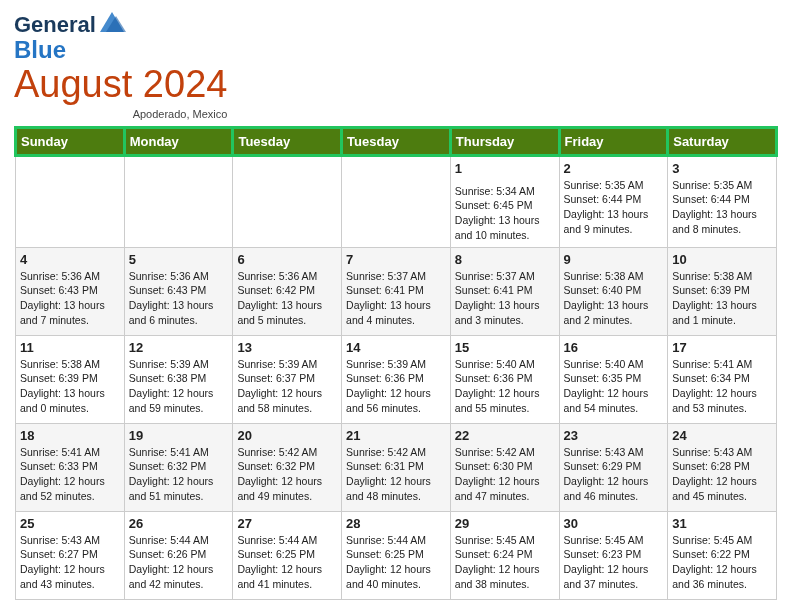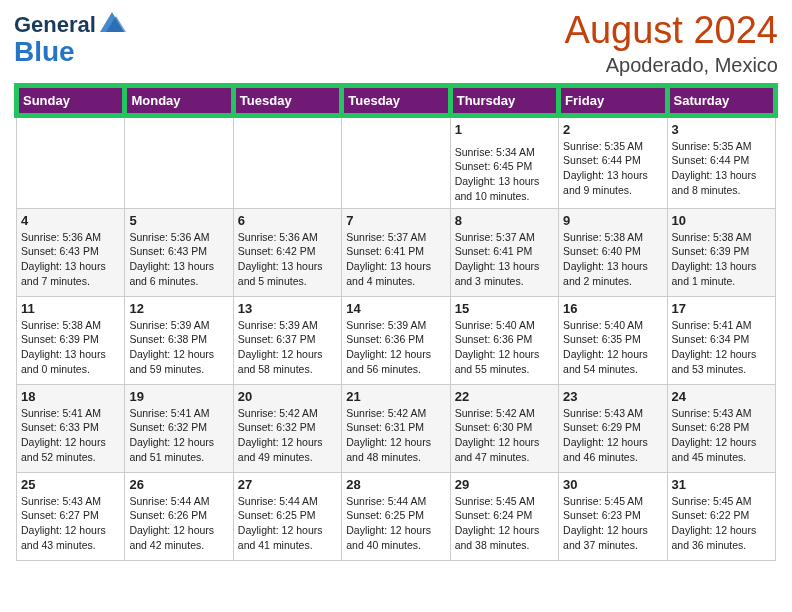--- a/index.html
+++ b/index.html
@@ -14,70 +14,71 @@
       width: 792px;
       min-height: 612px;
       background: #fff;
       padding: 10px 14px 10px 14px;
     }
     .header {
       display: flex;
       justify-content: space-between;
       align-items: flex-start;
       margin-bottom: 6px;
+      flex-direction: column;
     }
     .logo {
       display: flex;
       align-items: center;
       margin-top: 4px;
     }
     .logo-text {
       font-size: 22px;
       font-weight: bold;
       color: #1a3a5c;
       line-height: 1;
     }
     .logo-icon {
       width: 28px;
       height: 28px;
       margin-left: 2px;
       margin-top: -6px;
     }
     .logo-blue {
       color: #2575c4;
-      font-size: 28px;
+      font-size: 24px;
       font-weight: bold;
     }
     .title-block {
       text-align: right;
     }
     .month-title {
       font-size: 38px;
       font-weight: normal;
       color: #c2410c;
       line-height: 1.1;
     }
     .location-title {
-      font-size: 20px;
+      font-size: 11px;
       color: #444;
       margin-top: 2px;
     }
     table {
       width: 100%;
       border-collapse: collapse;
       table-layout: fixed;
     }
     thead tr th {
-      background: #701a75;
+      background: #4d7c0f;
       color: #fff;
       font-size: 13px;
       font-weight: bold;
       padding: 5px 4px;
       text-align: left;
-      border: 5px solid #22c55e;
+      border: 3px solid #22c55e;
     }
     tbody tr td {
       border: 1px solid #ccc;
       vertical-align: top;
       padding: 4px 4px;
       height: 88px;
       background: #fff;
     }
     tbody tr:nth-child(even) td {
       background: #f5f5f5;

